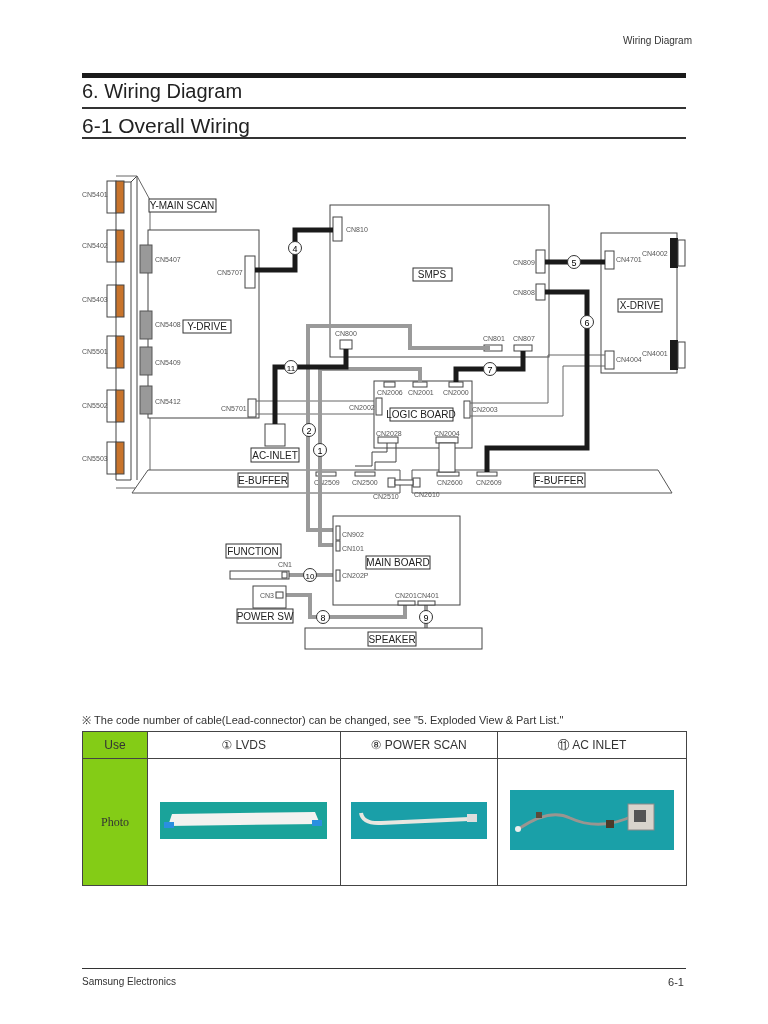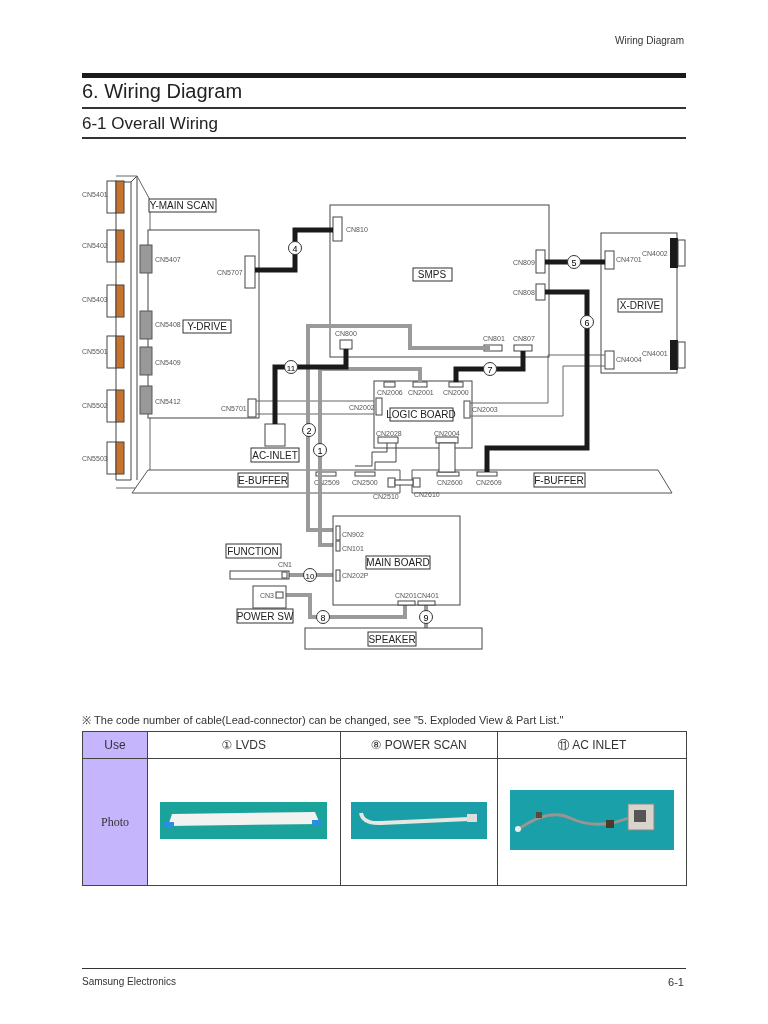--- a/index.html
+++ b/index.html
@@ -1,29 +1,29 @@
 <!DOCTYPE html>
 <html><head>
 <meta charset="utf-8">
 <style>
   html, body { margin: 0; padding: 0; background: #ffffff; }
   body { width: 768px; height: 1024px; position: relative; overflow: hidden;
          font-family: "Liberation Sans", sans-serif; color: #222; }
-  .hdr-small { position: absolute; right: 84px; top: 35px; font-size: 10px; color: #333; }
+  .hdr-small { position: absolute; right: 76px; top: 35px; font-size: 10px; color: #333; }
   .rule-thick { position: absolute; left: 82px; width: 604px; top: 73px; height: 5px; background: #1a1a1a; }
   .h1 { position: absolute; left: 82px; top: 80px; font-size: 20px; color: #222; }
   .rule-mid { position: absolute; left: 82px; width: 604px; top: 107px; height: 2px; background: #333; }
-  .h2 { position: absolute; left: 82px; top: 114px; font-size: 17px; color: #222; }
+  .h2 { position: absolute; left: 82px; top: 114px; font-size: 21px; color: #222; }
   .rule-thin { position: absolute; left: 82px; width: 604px; top: 137px; height: 2px; background: #333; }
   svg.diagram { position: absolute; left: 0; top: 0; }
   svg text { font-family: "Liberation Sans", sans-serif; }
   .note { position: absolute; left: 82px; top: 712px; font-size: 11px; color: #333; }
   table.cables { position: absolute; left: 82px; top: 731px; width: 605px; border-collapse: collapse; font-size: 12px; }
   table.cables td { border: 1px solid #444; text-align: center; color: #333; }
-  table.cables td.rh { background: #c4b5fd; width: 62px; margin-top: 45px; }
+  table.cables td.rh { background: #84cc16; width: 62px; margin-top: 45px; }
   table.cables tr.r1 td { height: 24px; }
   table.cables tr.r2 td { height: 33px; }
   table.cables tr.r3 td { height: 124px; font-family: Liberation Serif, serif; }
   .photo { display: inline-block; position: relative; }
   .rule-foot { position: absolute; left: 82px; width: 604px; top: 968px; height: 1px; background: #333; }
   .foot-left { position: absolute; left: 82px; top: 976px; font-size: 10px; color: #333; }
   .foot-right { position: absolute; right: 84px; top: 976px; font-size: 11px; color: #333; }
 </style>
 </head>
 <body>

